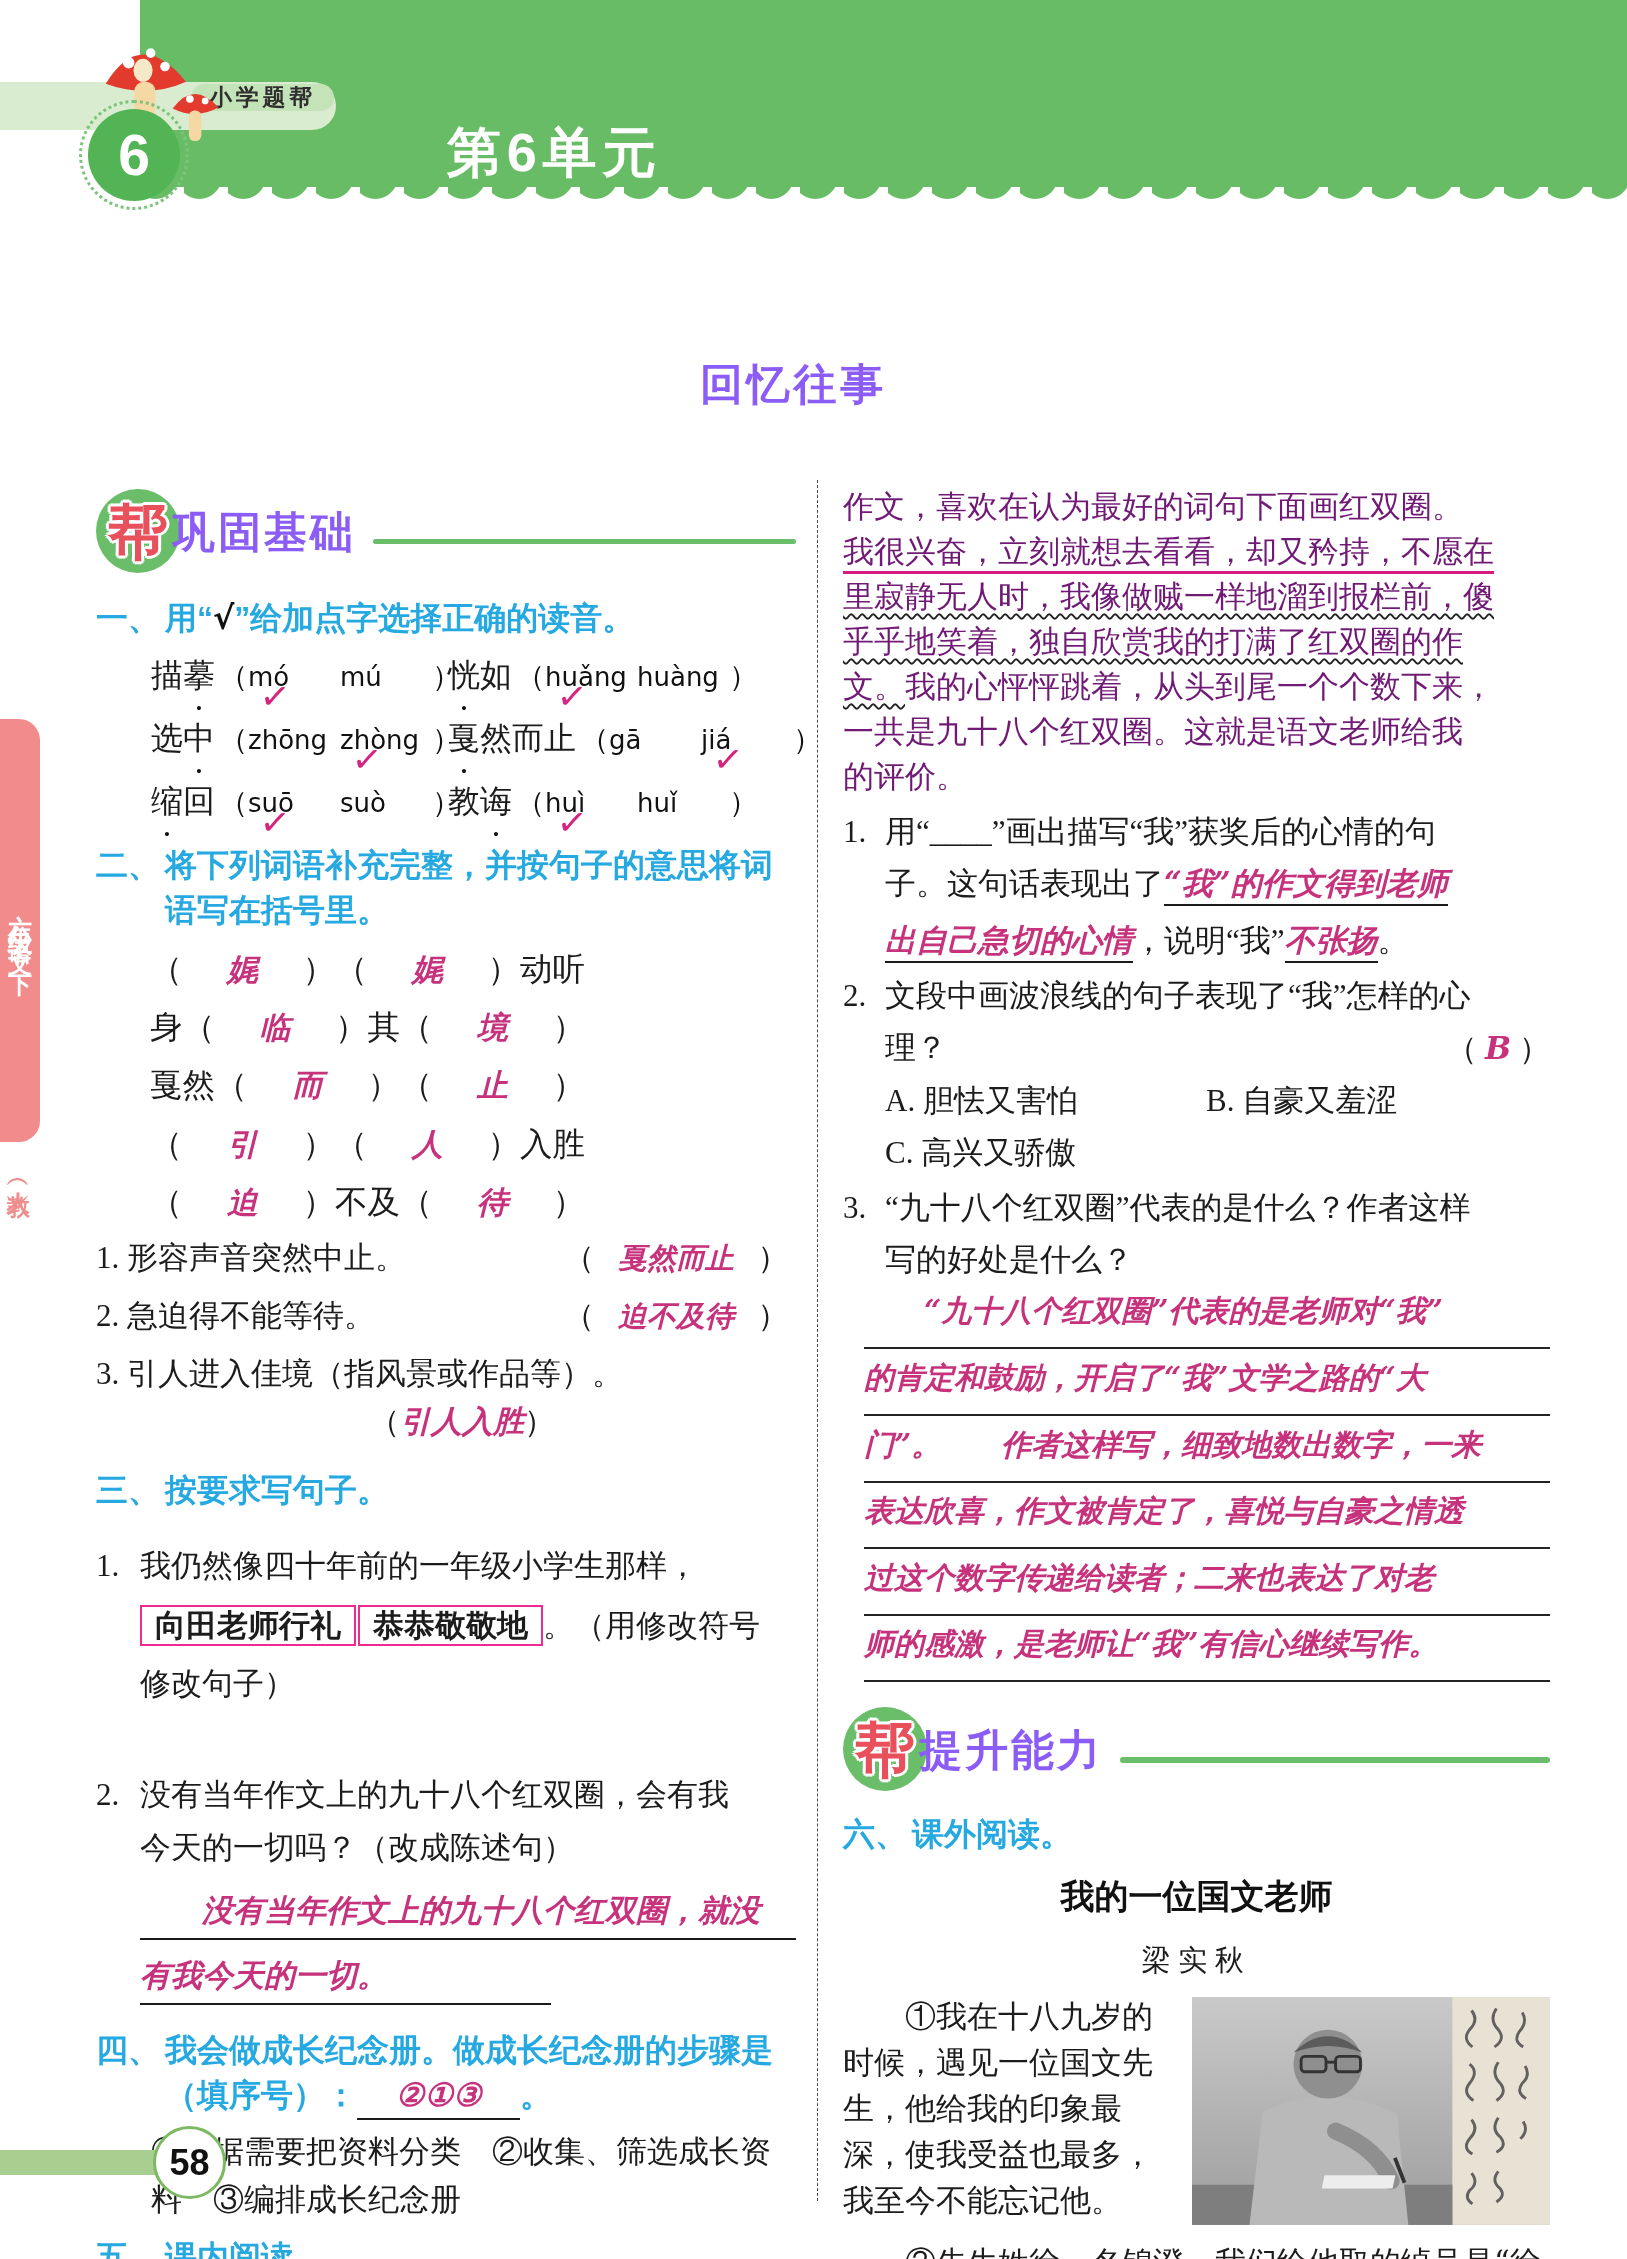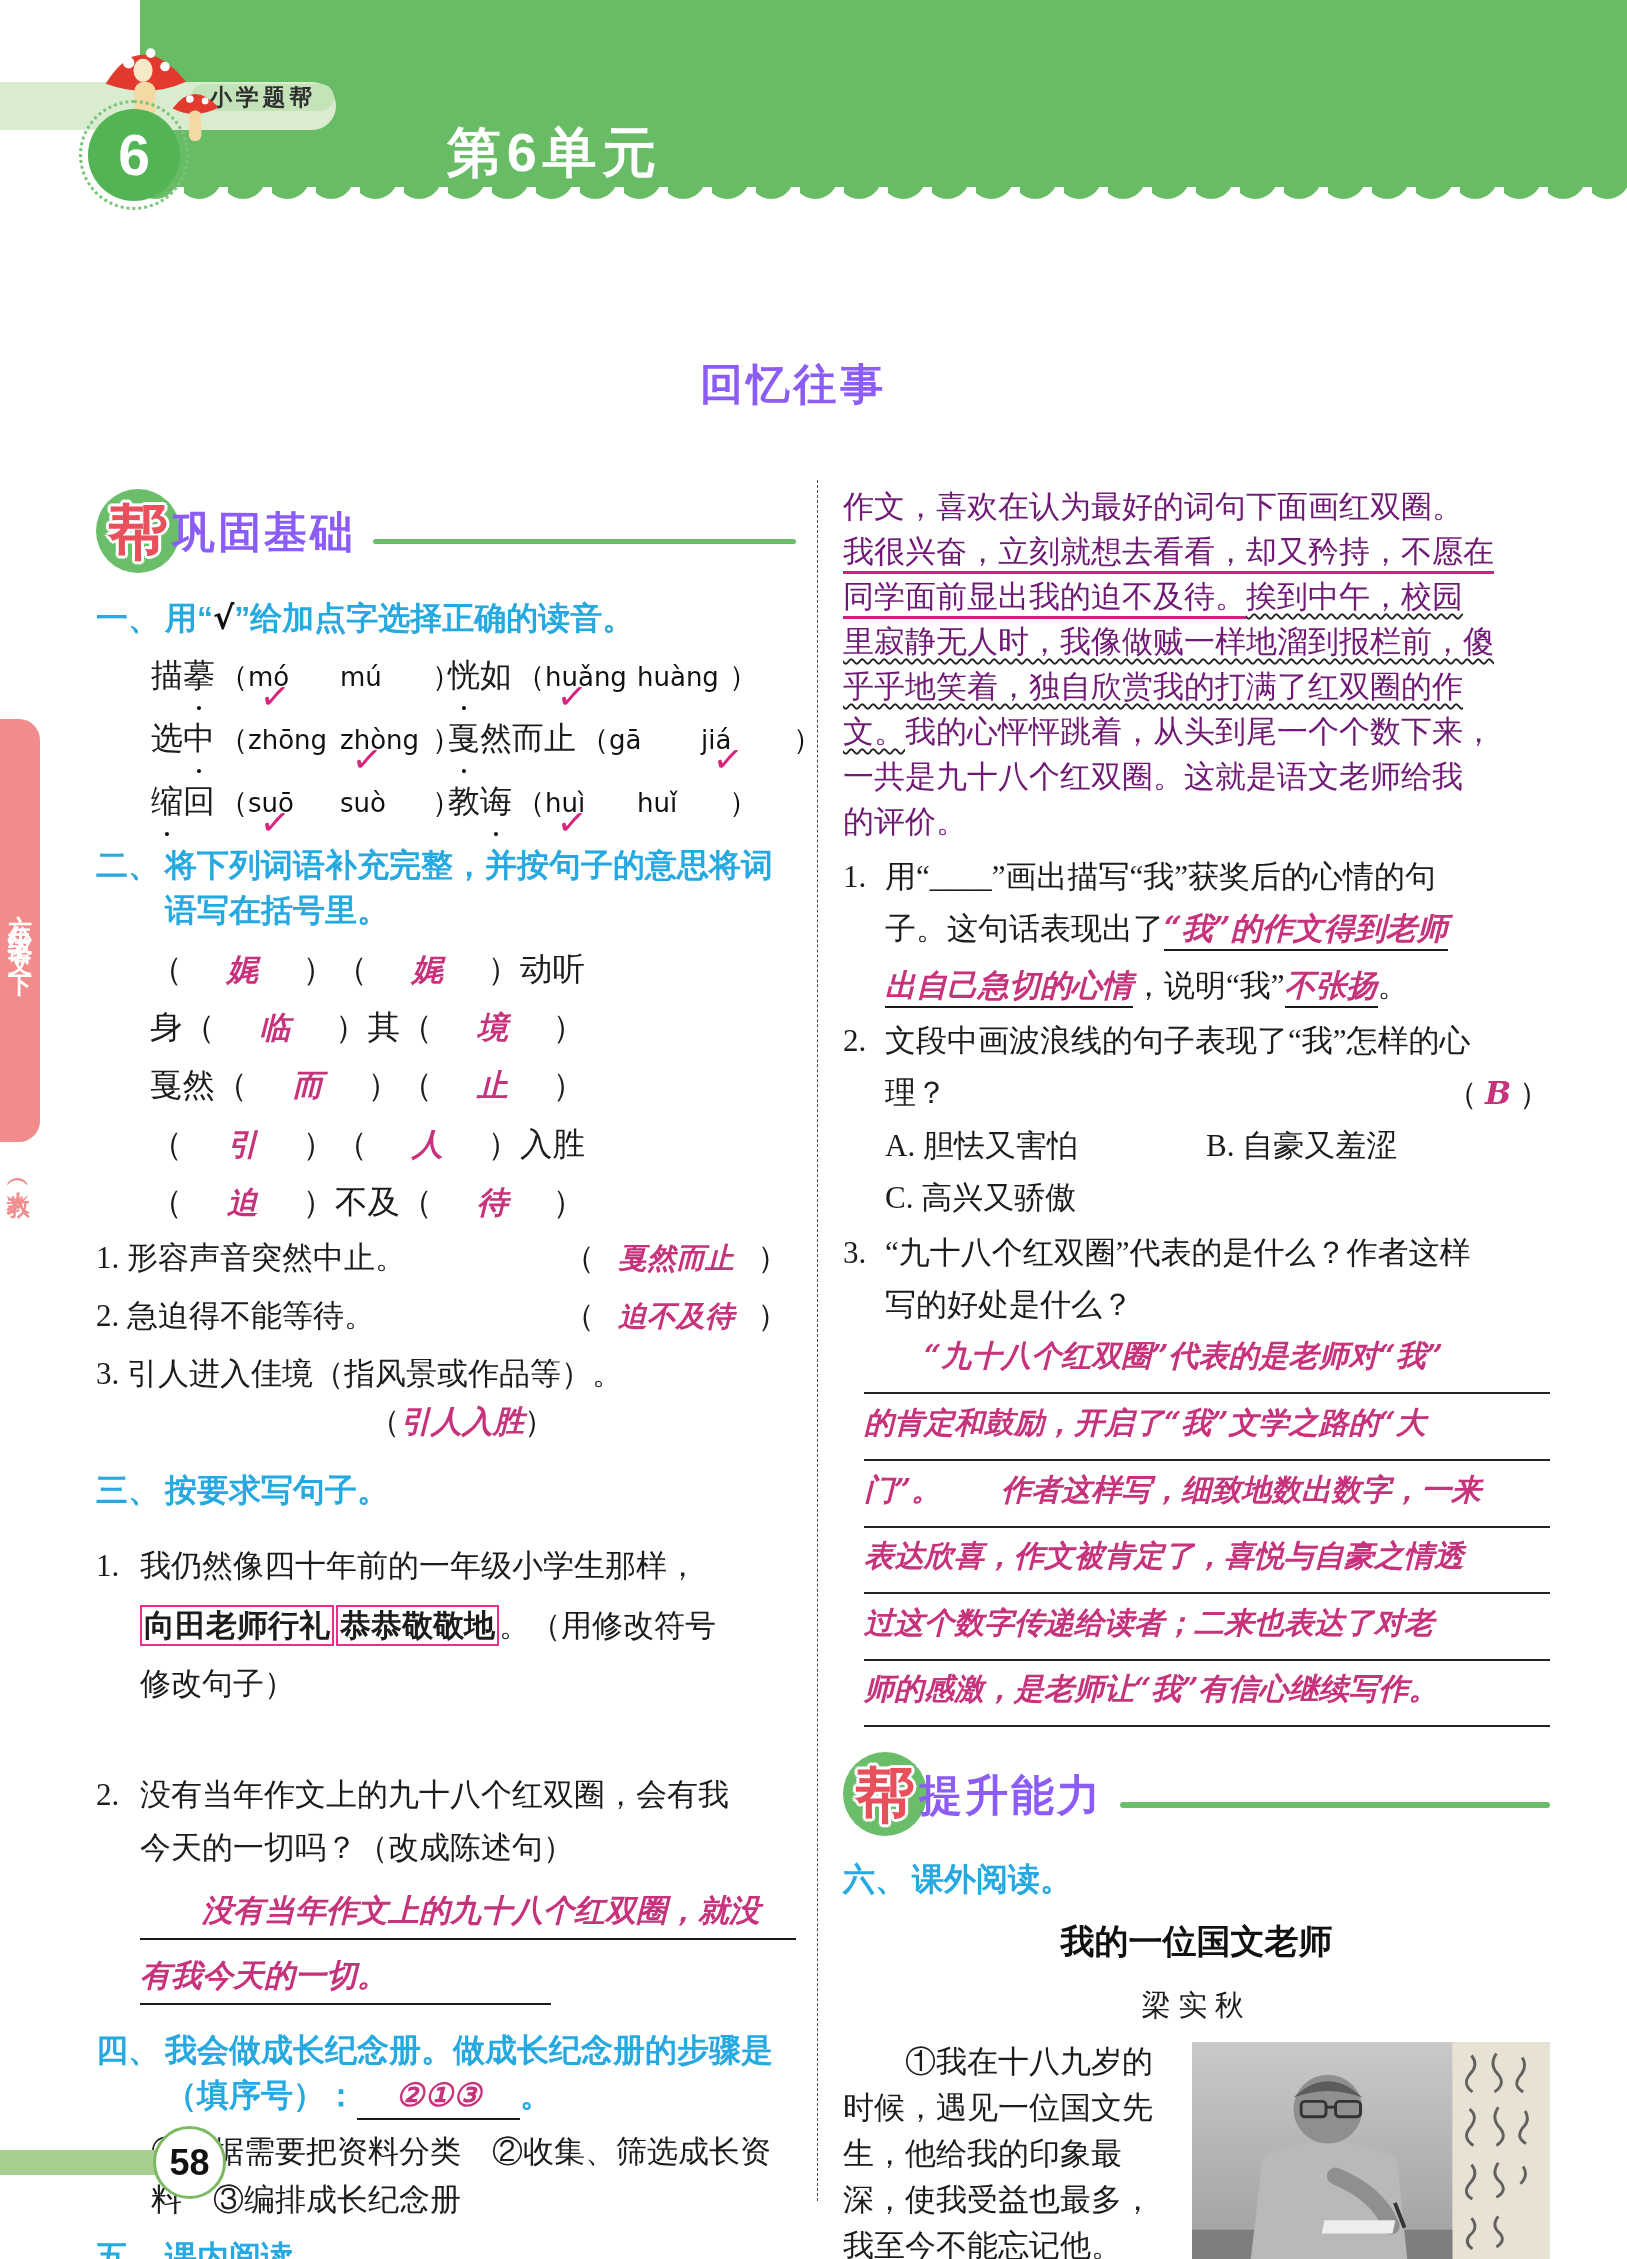--- a/index.html
+++ b/index.html
@@ -74,21 +74,21 @@
   .def{display:flex;margin-top:9.6px;}
   .def .dt{flex:1;}
   .dans{white-space:nowrap;padding-right:7.6px;}
   .dans .hw{display:inline-block;min-width:163px;text-align:center;font-size:29px;}
   .d3ans{margin-left:273px;margin-top:3.8px;font-size:31px;}
 
   
   .it{position:relative;padding-left:44px;}
   .it .ino{position:absolute;left:0;top:0;}
   .il{margin-top:5.7px;}
-  .ebox{border:2.9px solid #ef2b90;padding:1px 2px;font-weight:700;}
+  .ebox{border:2.9px solid #ef2b90;padding:1px 13px;font-weight:700;}
   .eb2{margin-left:1.9px;}
   .bl{border-bottom:2.9px solid #1a1a1a;padding-bottom:2.9px;}
   .ansl{margin-top:13.4px;font-size:31px;}
   .ansl2{margin-top:11.5px;font-size:31px;width:411px;}
   .q4ans{display:inline-block;min-width:163px;text-align:center;border-bottom:2.9px solid #1a1a1a;font-size:32px;}
   .optsblk{padding-left:55px;margin-top:7.6px;}
 
   
   .rl{font-family:"DejaVu Serif",serif;font-size:31px;line-height:45px;color:#701a75;white-space:nowrap;}
   .u-pink{text-decoration:underline;text-decoration-color:#d81b7f;text-decoration-thickness:2.9px;text-underline-offset:8.6px;}
@@ -243,21 +243,20 @@
     <div class="h-cyan qh" style="margin-top:11.5px;">
       <span class="no">五、</span><span>课内阅读。</span>
     </div>
 
   </div>
 
   <div class="col-right">
 
     <div class="rl">作文，喜欢在认为最好的词句下面画红双圈。</div>
     <div class="rl"><span class="u-pink">我很兴奋，立刻就想去看看，却又矜持，不愿在</span></div>
-    <div class="rl"><span class="u-pink">同学面前显出我的迫不及待。</span><span class="u-wavy">挨到中午，校园</span></div>
     <div class="rl"><span class="u-wavy">里寂静无人时，我像做贼一样地溜到报栏前，傻</span></div>
     <div class="rl"><span class="u-wavy">乎乎地笑着，独自欣赏我的打满了红双圈的作</span></div>
     <div class="rl"><span class="u-wavy">文。</span><span>我的心怦怦跳着，从头到尾一个个数下来，</span></div>
     <div class="rl">一共是九十八个红双圈。这就是语文老师给我</div>
     <div class="rl">的评价。</div>
 
     <div class="body rit">
       <span class="ino">1.</span>
       <div class="il">用“____”画出描写“我”获奖后的心情的句</div>
       <div class="il"><span>子。这句话表现出了</span><span class="hw bl">“我”的作文得到老师</span></div>

